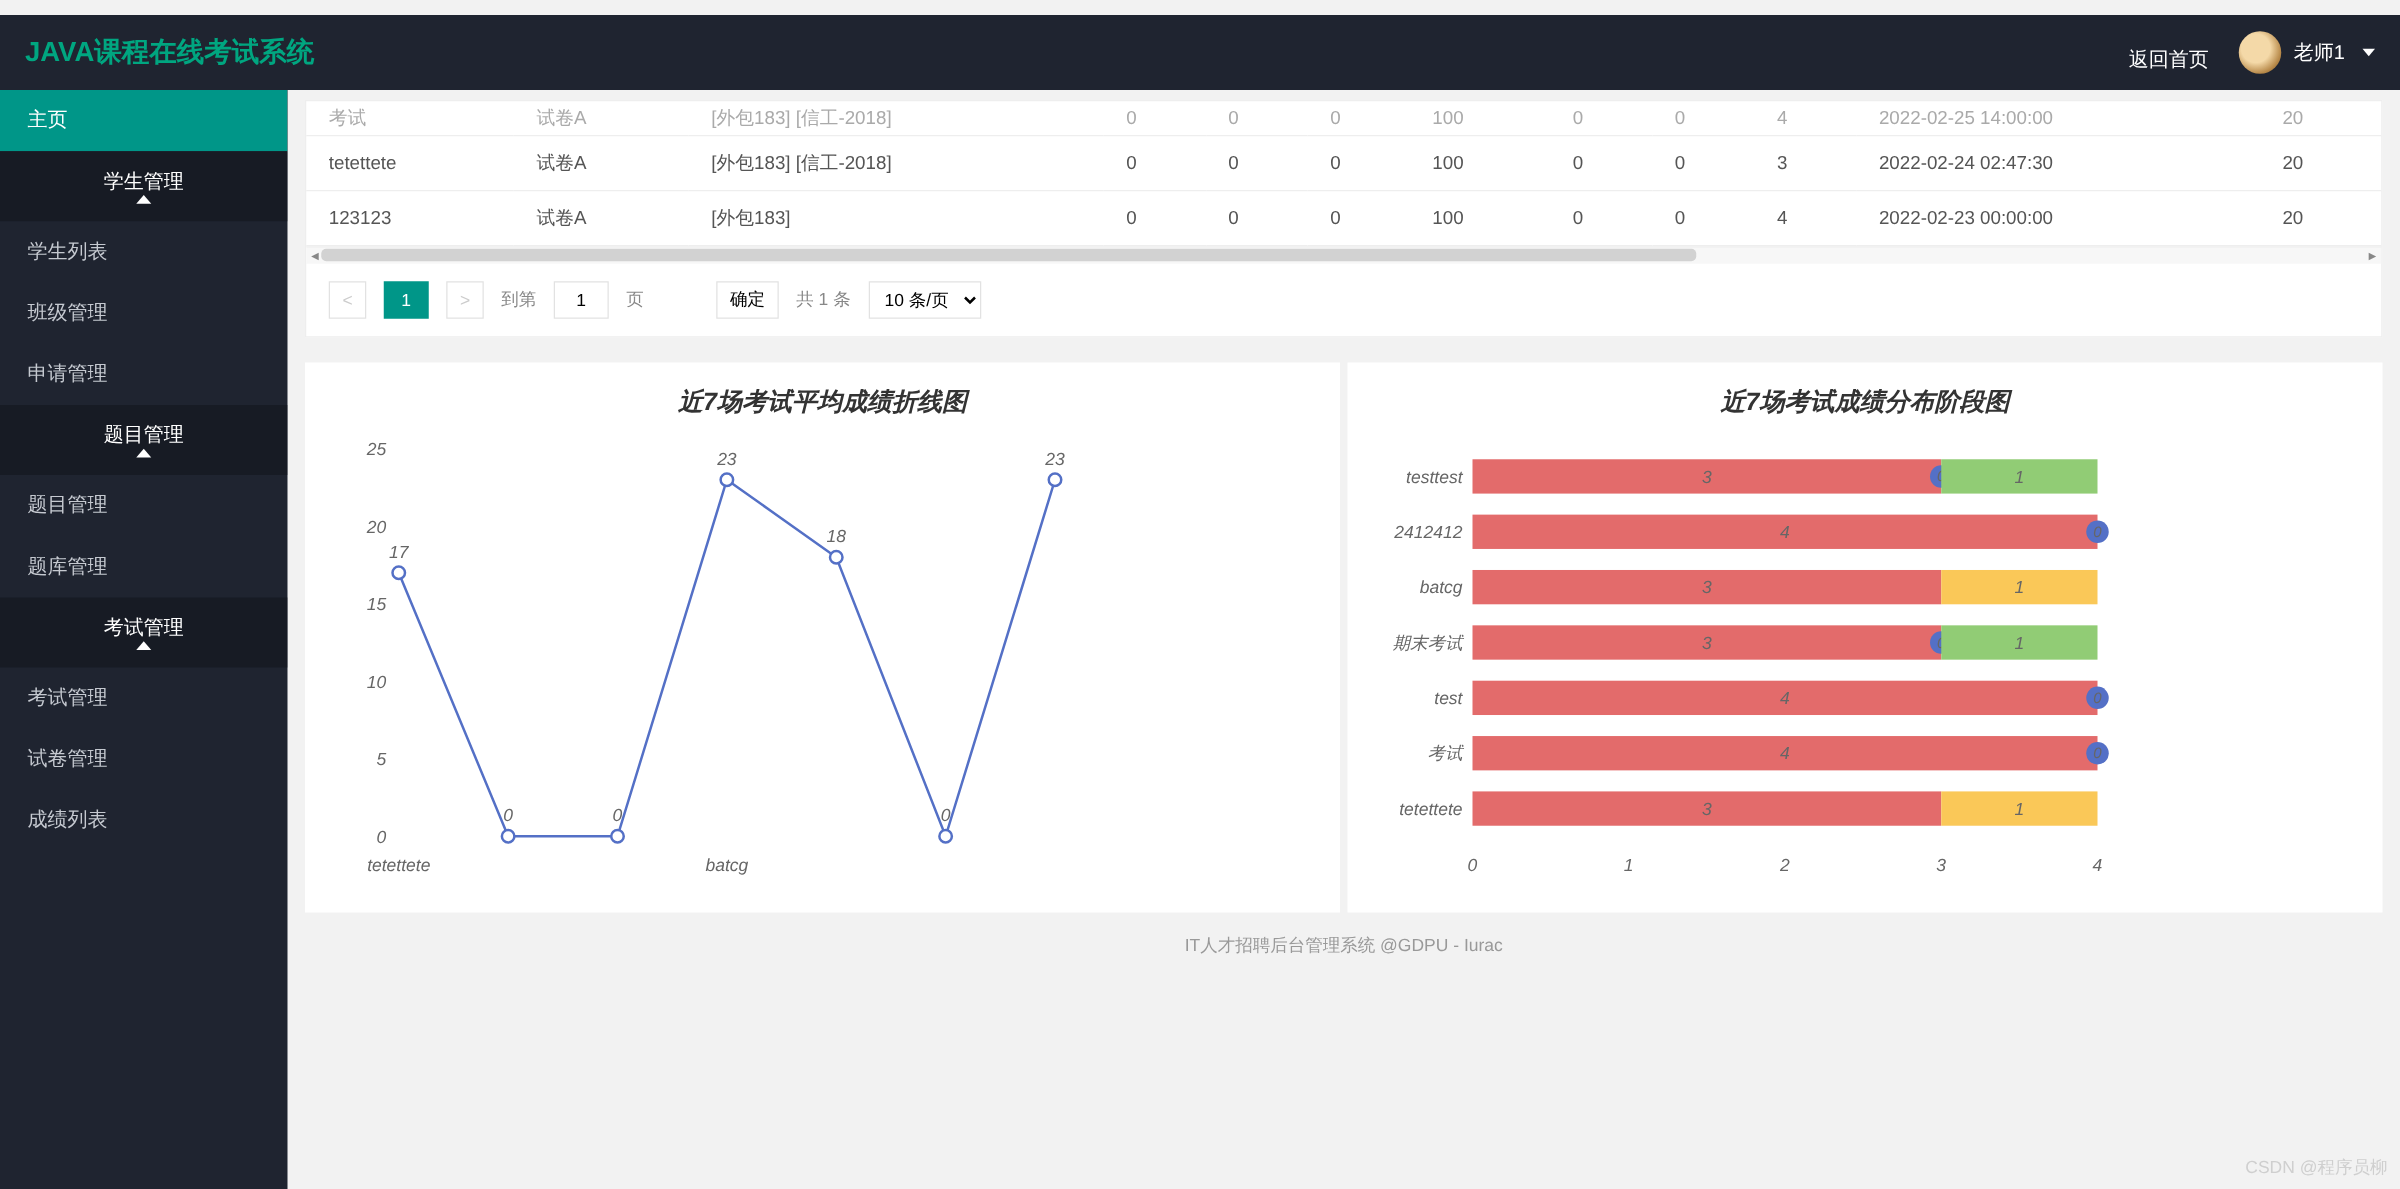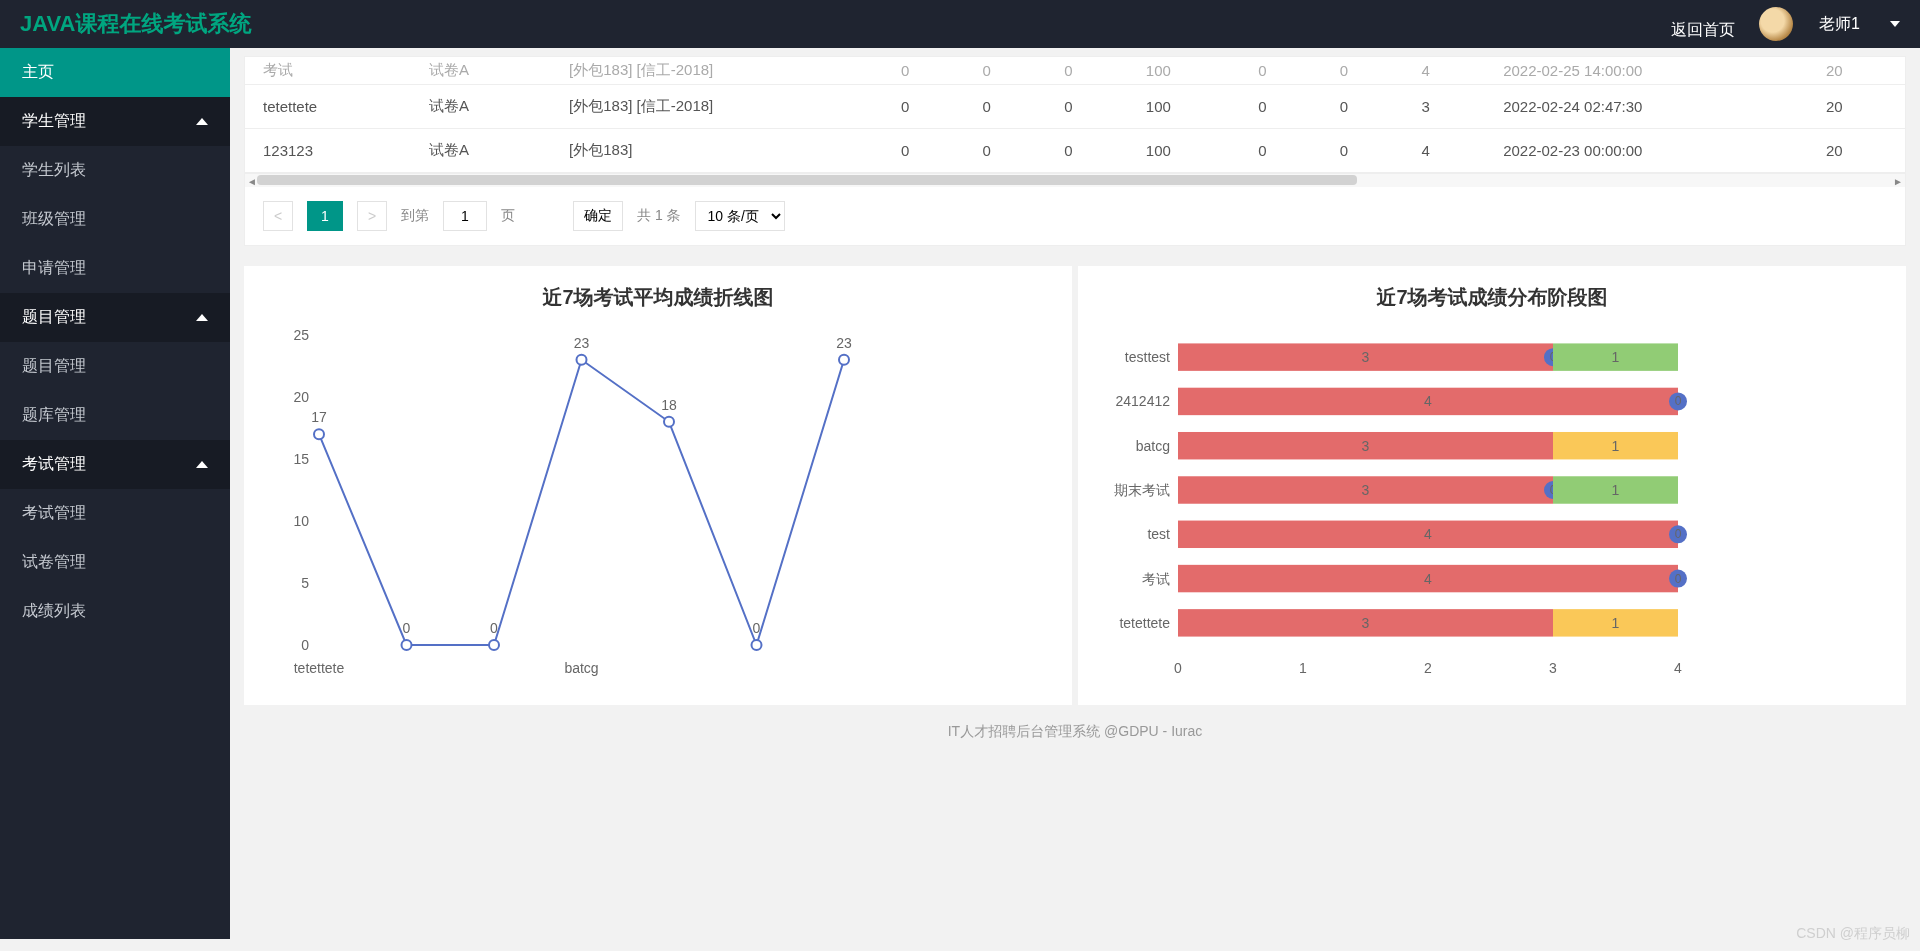--- a/index.html
+++ b/index.html
@@ -1,44 +1,44 @@
 <!DOCTYPE html>
 <html><head>
 <meta charset="utf-8">
 <style>
 * { margin: 0; padding: 0; box-sizing: border-box; font-family: "Helvetica Neue", Helvetica, "PingFang SC", "Microsoft YaHei", sans-serif; }
 body { background: #f2f2f2; overflow: hidden; }
-.topbar { height: 48px; background: #1f2430; display: flex; align-items: center; justify-content: space-between; padding: 0 20px; color: #fff; }
+.topbar { height: 60px; background: #1f2430; display: flex; align-items: center; justify-content: space-between; padding: 0 20px; color: #fff; margin-top: 12px; }
 .brand { color: #00a680; font-weight: bold; font-size: 22px; }
 .user-area { display: flex; align-items: flex-end; gap: 24px; font-size: 16px; }
-.user-block { display: flex; align-items: center; gap: 26px; }
+.user-block { display: flex; align-items: center; gap: 10px; }
 .avatar { width: 34px; height: 34px; border-radius: 50%; background: radial-gradient(circle at 40% 40%, #f4d9a8 40%, #b88a4a 70%, #6f4a1e 100%); display: inline-block; }
 .caret-down { width: 0; height: 0; border-left: 5px solid transparent; border-right: 5px solid transparent; border-top: 6px solid #fff; margin-left: 4px; }
 .layout { display: flex; height: calc(100vh - 60px); }
 .sidebar { width: 230px; background: #1f2430; color: #c5c9d0; overflow-y: auto; flex-shrink: 0; }
 .side-item { padding: 14px 22px; font-size: 16px; cursor: pointer; display: flex; align-items: center; justify-content: space-between; }
 .side-item.active { background: #009688; color: #fff; }
-.side-item.group { background: #171b24; color: #fff; }
+.side-item.group { background: #171b24; color: #fff; flex-direction: column; }
 .arrow-up { width: 0; height: 0; border-left: 6px solid transparent; border-right: 6px solid transparent; border-bottom: 7px solid #fff; }
 .main { flex: 1; overflow: auto; padding: 0 0 0 0; border-radius: 23px; }
 .table-wrap { background: #fff; margin: 8px 14px 0 14px; border: 1px solid #eee; }
 .tbl { width: 100%; border-collapse: collapse; font-size: 15px; color: #555; }
 .tbl td { padding: 12px 18px; border-bottom: 1px solid #eee; white-space: nowrap; }
 .tbl tr.cut td { color: #aaa; padding-top: 4px; padding-bottom: 4px; }
 .h-scroll { height: 14px; background: #f7f7f7; position: relative; border-top: 1px solid #eee; }
 .h-thumb { position: absolute; left: 12px; top: 1px; height: 10px; width: 1100px; background: #d2d2d2; border-radius: 4px; }
 .h-arrow { position: absolute; top: 0; height: 14px; width: 14px; display:flex; align-items:center; justify-content:center; font-size:10px; color:#888; }
 .h-arrow.l { left: 0; } .h-arrow.r { right: 0; }
 .pager { padding: 14px 18px; display: flex; align-items: center; gap: 14px; font-size: 14px; color: #888; }
 .pg-btn { width: 30px; height: 30px; border: 1px solid #e2e2e2; display: flex; align-items: center; justify-content: center; color: #ccc; }
 .pg-num { width: 36px; height: 30px; background: #009688; color: #fff; display: flex; align-items: center; justify-content: center; font-weight: 500; }
 .pg-input { width: 44px; height: 30px; border: 1px solid #e2e2e2; text-align: center; font-size: 14px; }
 .pg-confirm { height: 30px; padding: 0 10px; border: 1px solid #e2e2e2; background: #fff; font-size: 14px; margin-left: 44px; }
 .pg-select { height: 30px; padding: 0 8px; border: 1px solid #e2e2e2; background: #fff; font-size: 14px; }
-.charts { display: flex; gap: 6px; margin: 20px 14px 0 14px; }
+.charts { display: flex; gap: 6px; margin: 20px 14px 0 14px; font-style: italic; }
 .chart-card { flex: 1; background: #fff; padding: 10px 20px 16px 20px; }
 .chart-title { text-align: center; font-size: 20px; font-weight: bold; color: #333; margin: 8px 0 4px 0; }
 svg text { font-size: 14px; fill: #666; }
 .footer { text-align: center; color: #999; font-size: 14px; padding: 18px 0; }
 .watermark { position: fixed; right: 10px; bottom: 8px; color: #cfcfcf; font-size: 14px; }
 </style>
 </head>
 <body>
 
 <div class="topbar">

